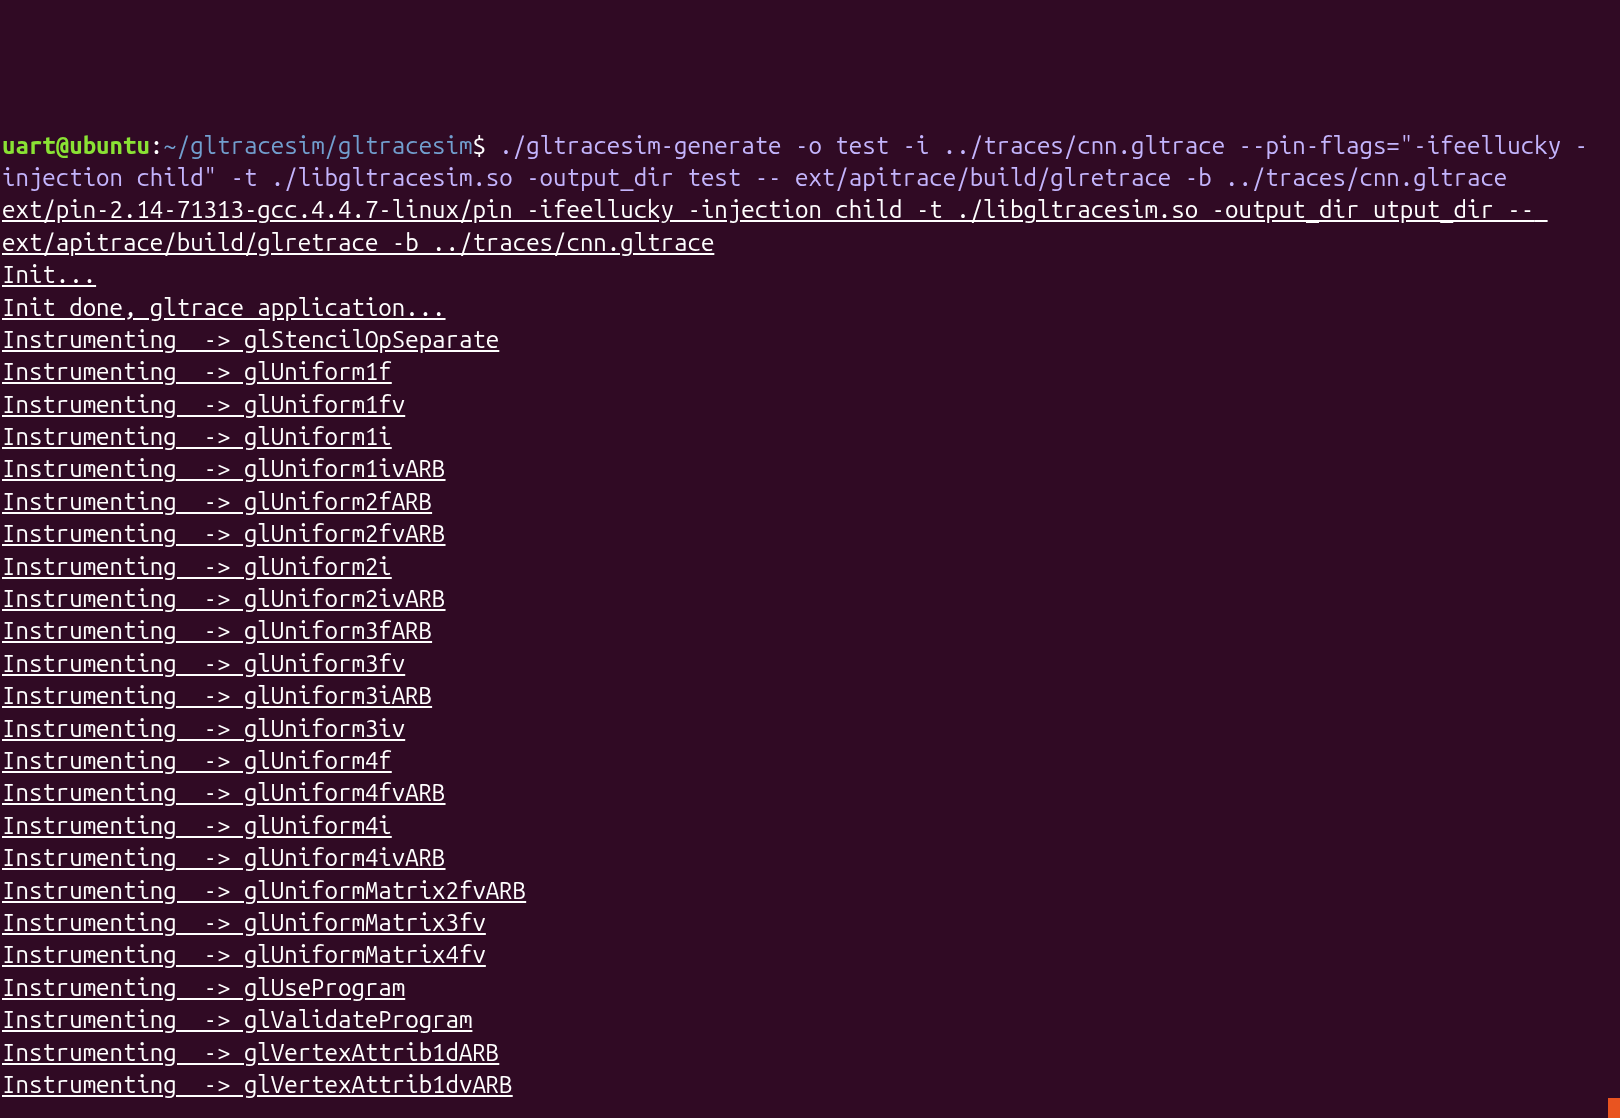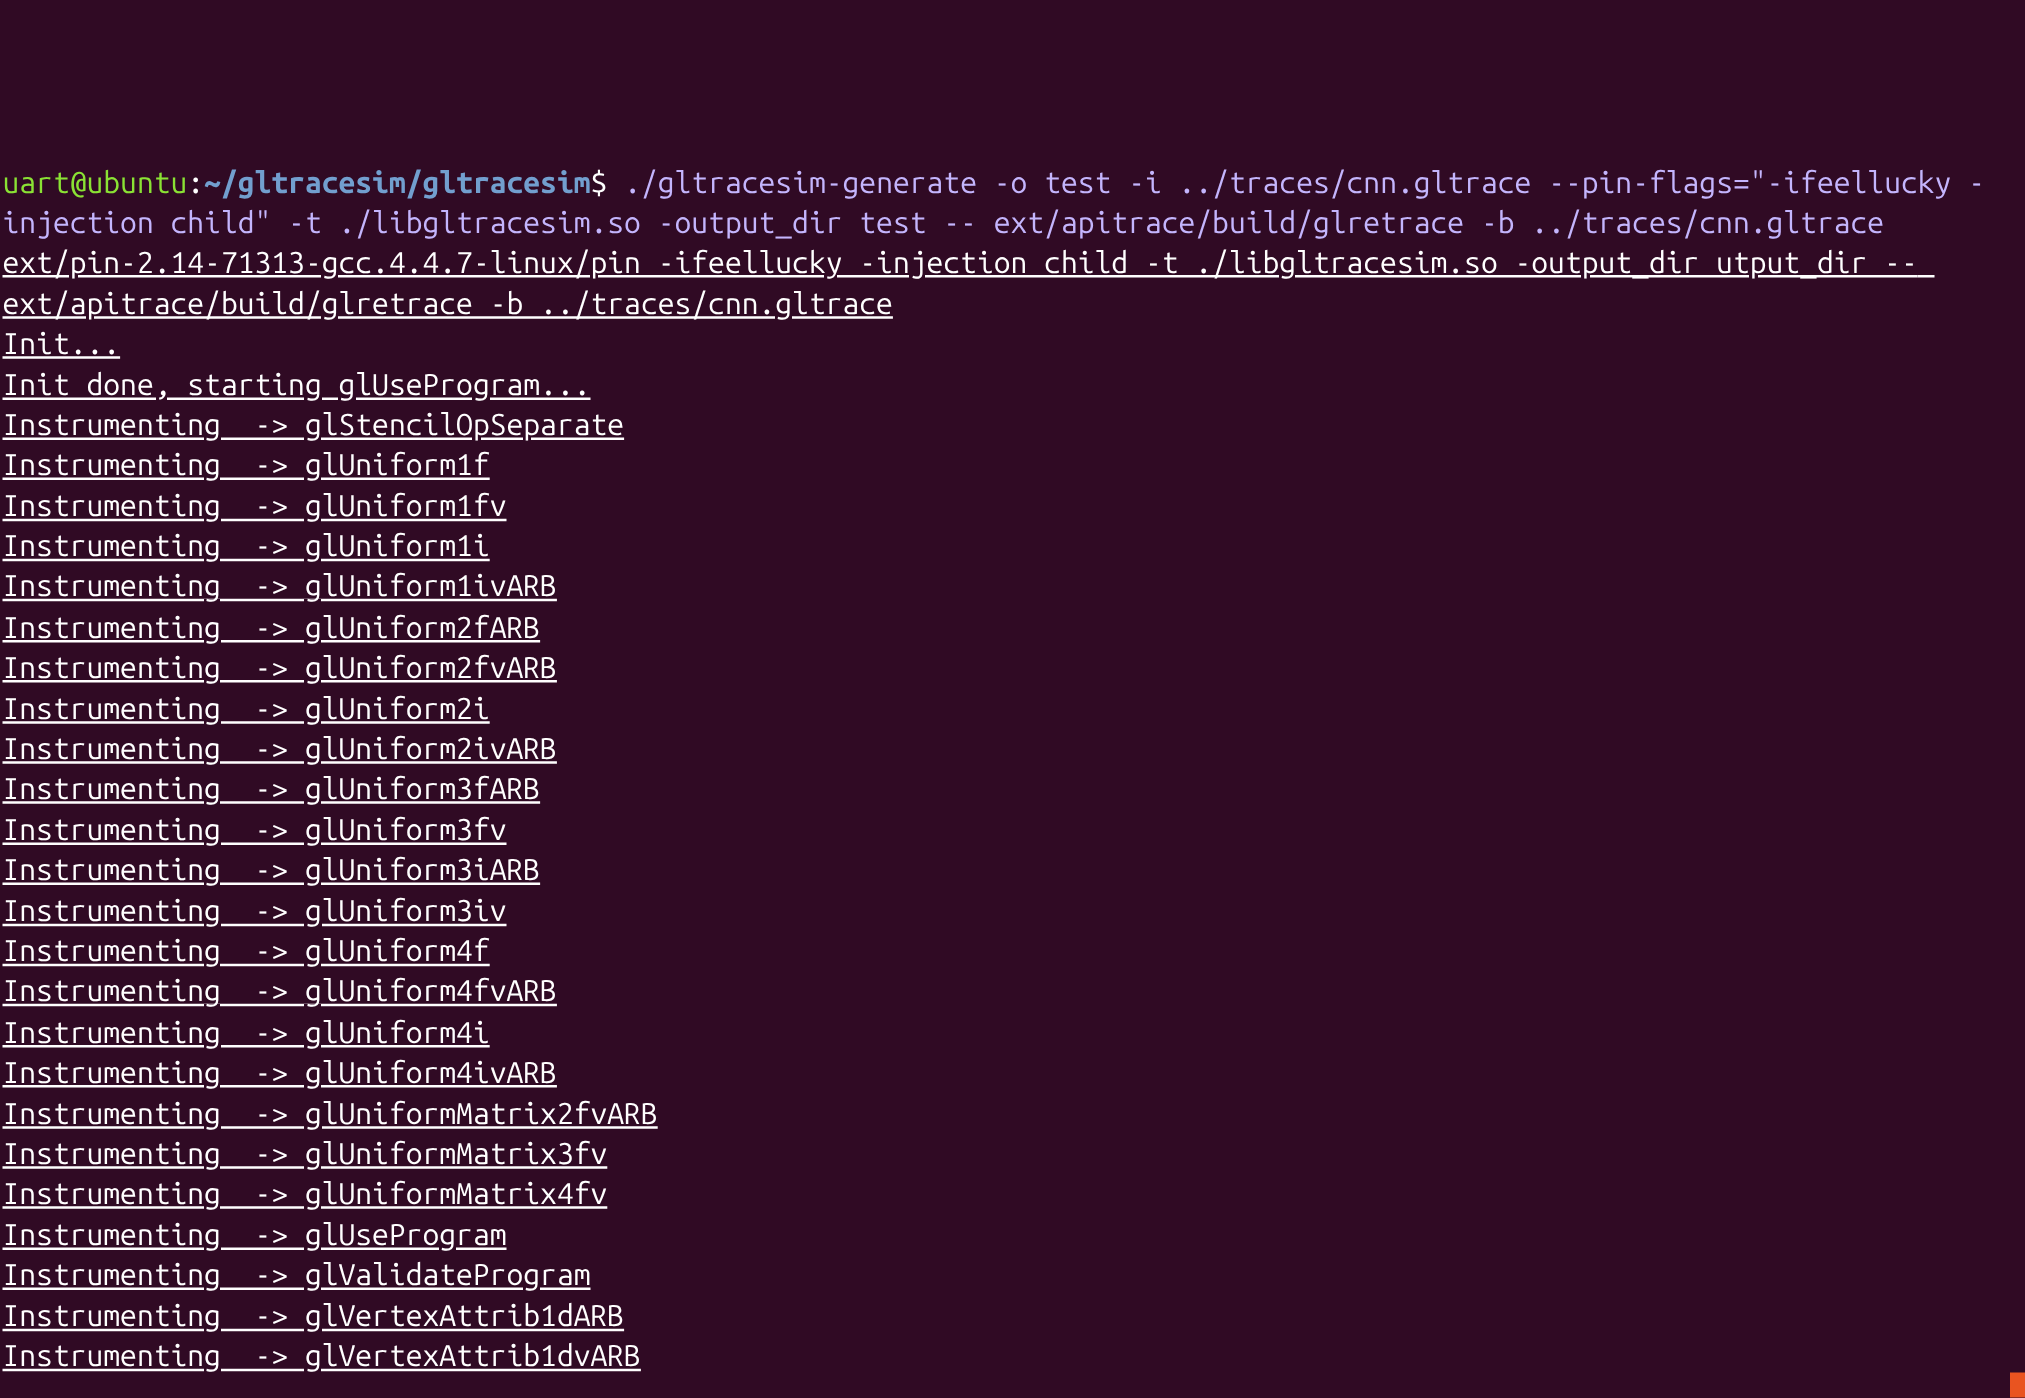--- a/index.html
+++ b/index.html
@@ -17,28 +17,28 @@
       white-space: pre-wrap;
       word-wrap: break-word;
       overflow-x: hidden;
     }
     .terminal {
       width: 100%;
       padding: 0 2px;
     }
     .prompt-user {
       color: #8ae234;
-      font-weight: normal;
+      font-weight: bold;
     }
     .prompt-colon {
       color: #ffffff;
     }
     .prompt-path {
       color: #729fcf;
-      font-weight: bold;
+      font-weight: normal;
     }
     .prompt-dollar {
       color: #ffffff;
     }
     .command {
       color: #c4b5fd;
     }
     .output {
       color: #ffffff;
       text-decoration: underline;
@@ -53,21 +53,21 @@
     }
   </style>
 </head>
 <body>
 
 
 
 <div class="terminal"><span class="prompt-user">uart@ubuntu</span><span class="prompt-colon">:</span><span class="prompt-path">~/gltracesim/gltracesim</span><span class="prompt-dollar">$</span><span class="command"> ./gltracesim-generate -o test -i ../traces/cnn.gltrace --pin-flags="-ifeellucky -injection child" -t ./libgltracesim.so -output_dir test -- ext/apitrace/build/glretrace -b ../traces/cnn.gltrace</span>
 <span class="output">ext/pin-2.14-71313-gcc.4.4.7-linux/pin -ifeellucky -injection child -t ./libgltracesim.so -output_dir utput_dir -- ext/apitrace/build/glretrace -b ../traces/cnn.gltrace</span>
 <span class="output">Init...</span>
-<span class="output">Init done, starting glUseProgram...</span>
+<span class="output">Init done, gltrace application...</span>
 <span class="output">Instrumenting  -&gt; glStencilOpSeparate</span>
 <span class="output">Instrumenting  -&gt; glUniform1f</span>
 <span class="output">Instrumenting  -&gt; glUniform1fv</span>
 <span class="output">Instrumenting  -&gt; glUniform1i</span>
 <span class="output">Instrumenting  -&gt; glUniform1ivARB</span>
 <span class="output">Instrumenting  -&gt; glUniform2fARB</span>
 <span class="output">Instrumenting  -&gt; glUniform2fvARB</span>
 <span class="output">Instrumenting  -&gt; glUniform2i</span>
 <span class="output">Instrumenting  -&gt; glUniform2ivARB</span>
 <span class="output">Instrumenting  -&gt; glUniform3fARB</span>

